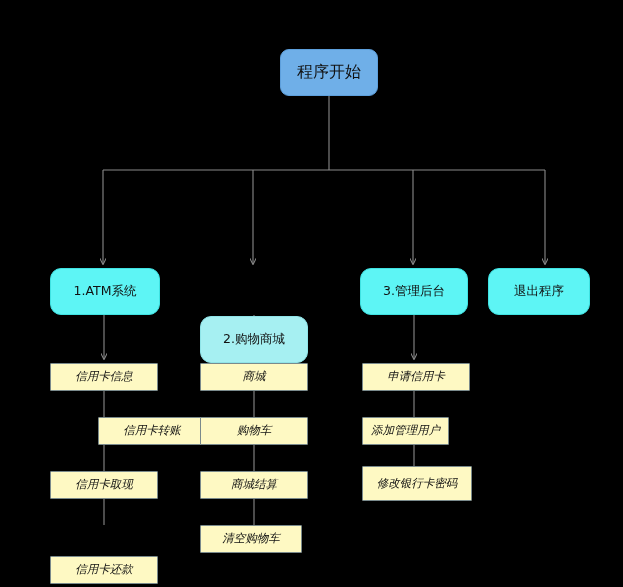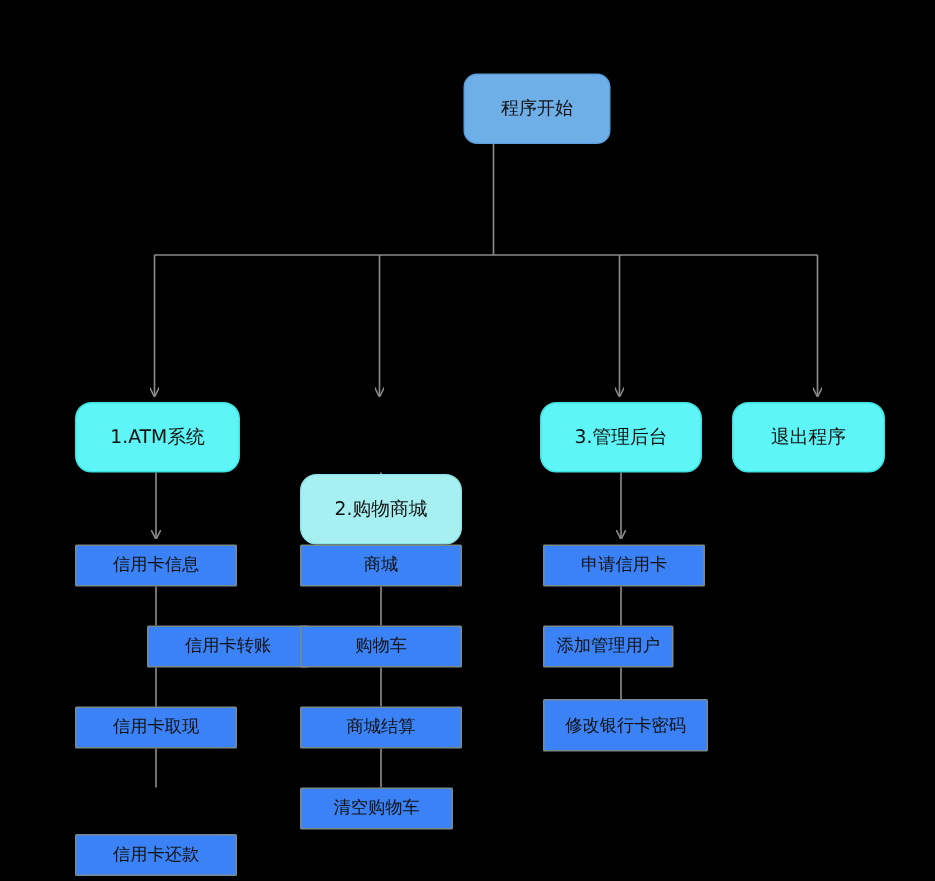--- a/index.html
+++ b/index.html
@@ -32,40 +32,40 @@
     align-items: center;
     justify-content: center;
     text-align: center;
     color: #111111;
     line-height: 1.18;
   }
   .node-root {
     border-radius: 9px;
     background: #6FAFE8;
     border: 1px solid #5D9FDC;
-    font-size: 12px;
-    margin-left: 29px;
+    font-size: 16px;
   }
   .node-major {
     border-radius: 11px;
     background: #5DF5F5;
     border: 1px solid #3FE2E2;
     font-size: 12.5px;
   }
   .node-major.pale {
     background: #A6F0F2;
     border: 1px solid #8FE4E8;
     margin-top: 48px;
   }
   .node-leaf {
     border-radius: 1px;
-    background: #3b82f6;
+    background: #fef9c3;
     border: 1px solid #7A8A8C;
     font-size: 11.5px;
     padding: 0 3px;
+    font-style: italic;
   }
   .node-leaf.two-line {
     line-height: 1.32;
   }
 </style>
 </head>
 <body>
 
 <div id="canvas">
 

